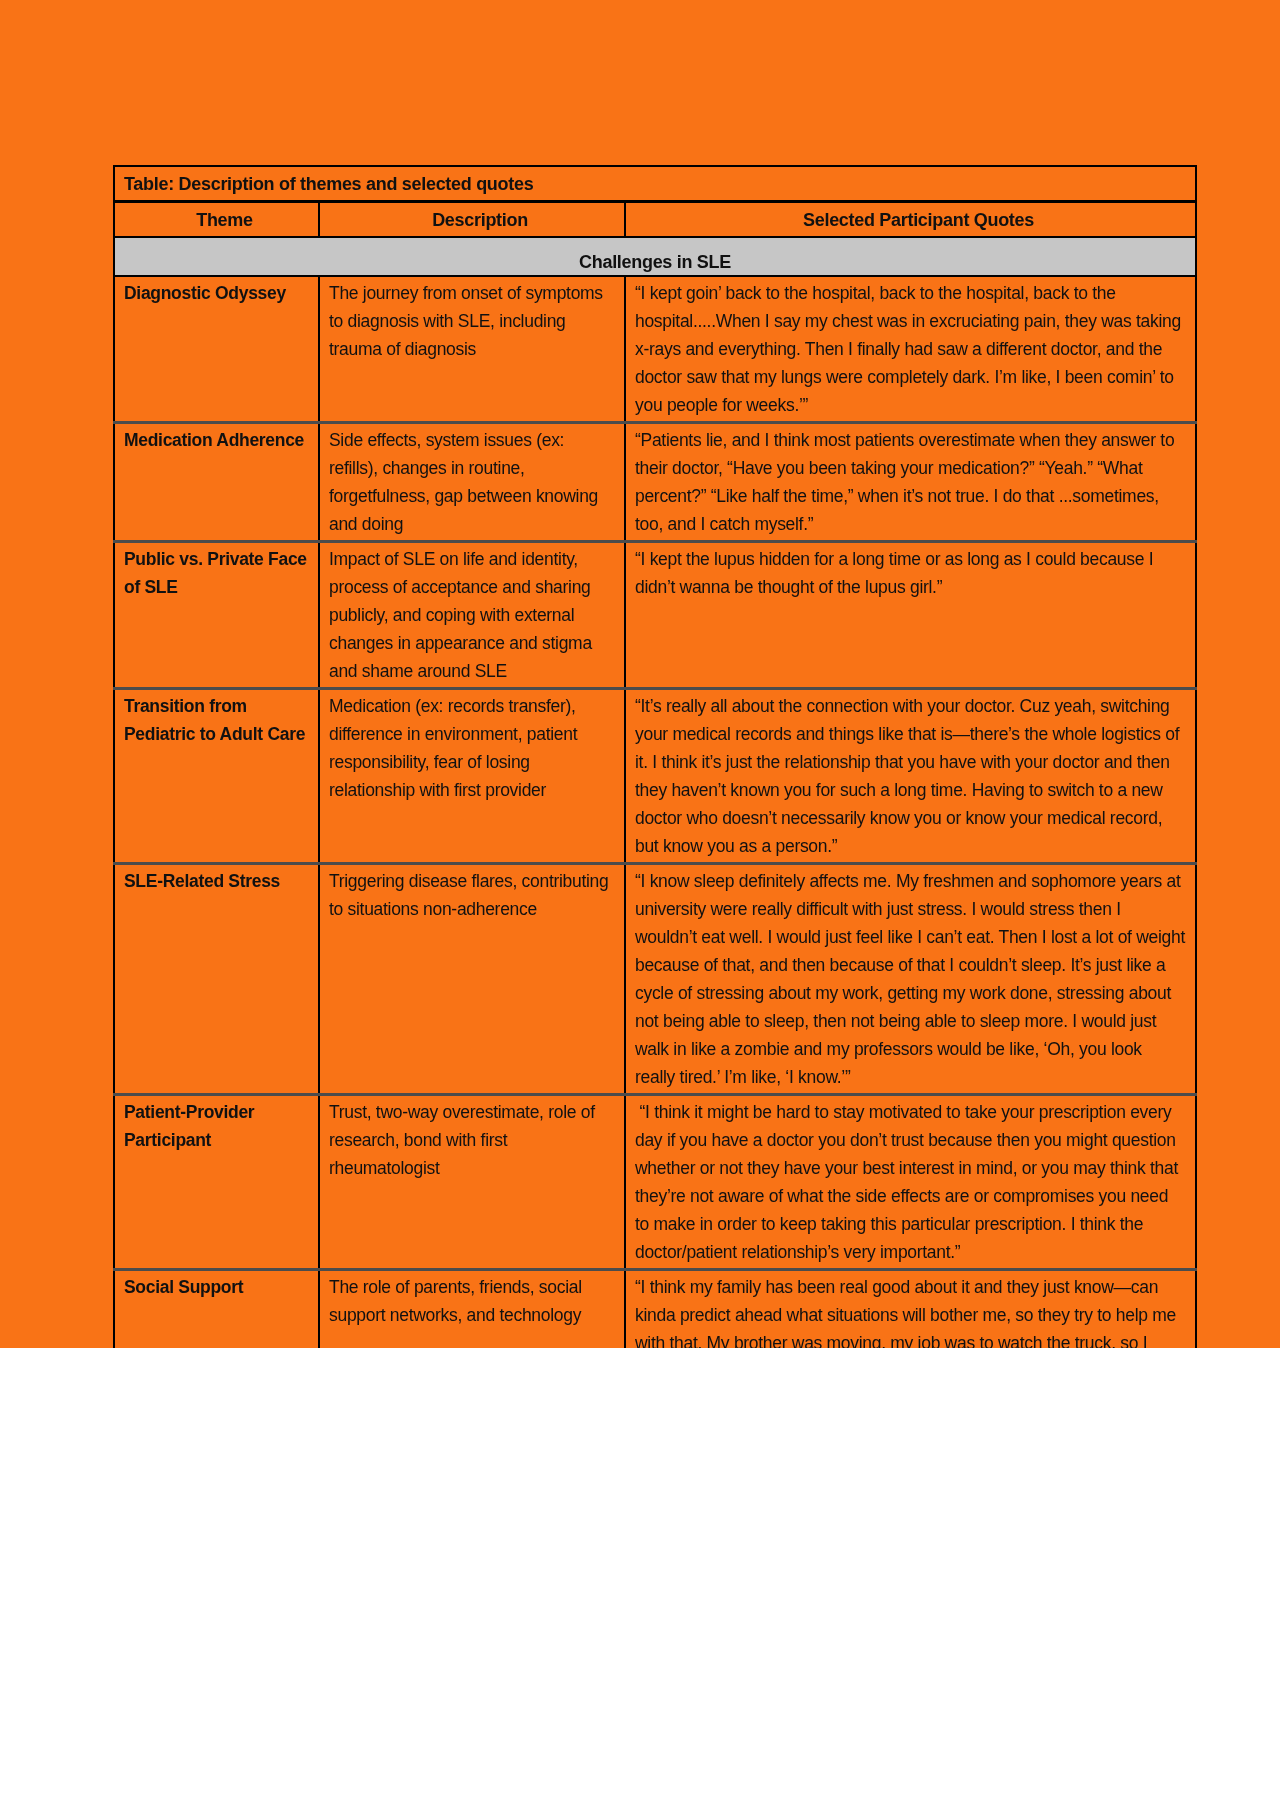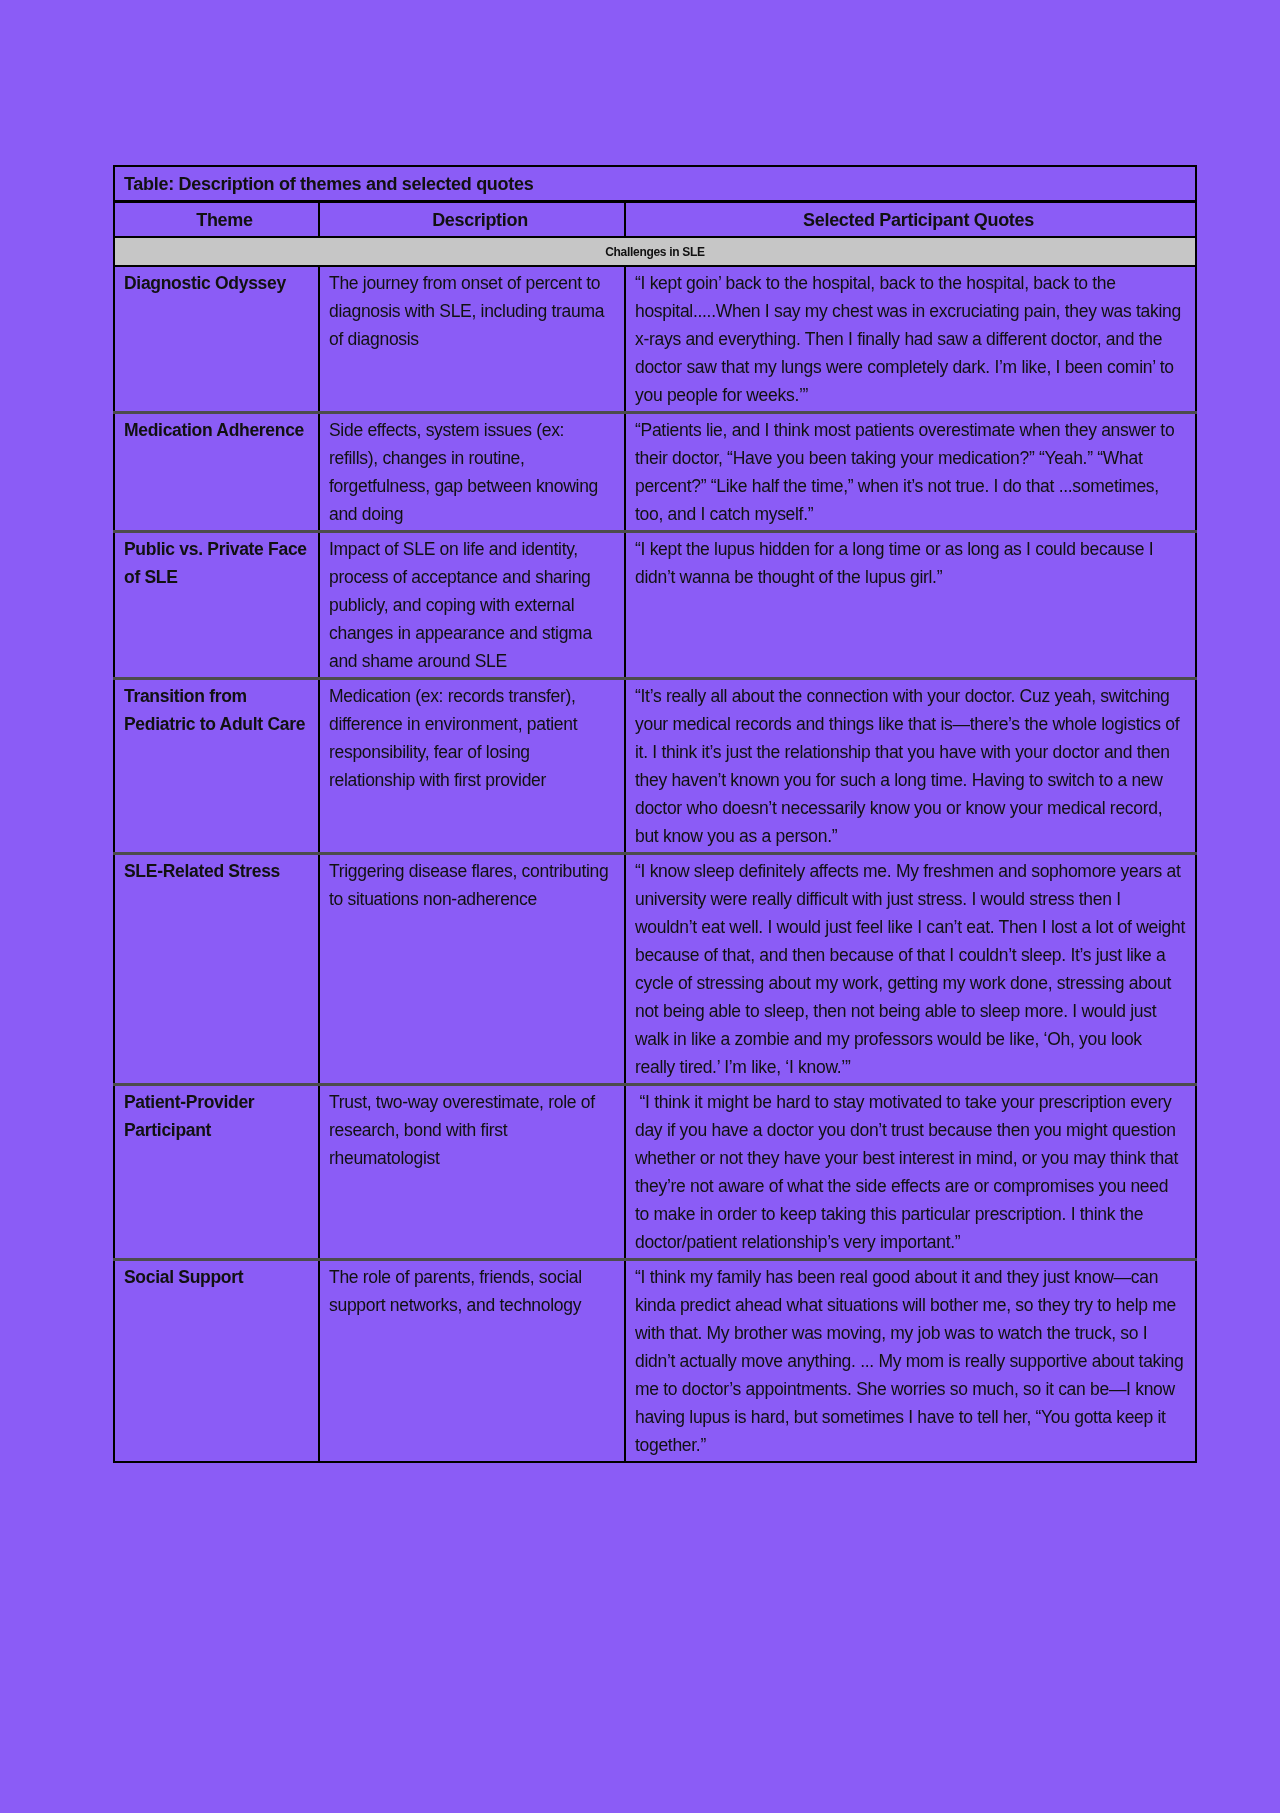--- a/index.html
+++ b/index.html
@@ -5,22 +5,22 @@
   html, body {
     margin: 0;
     padding: 0;
     background: #ffffff;
     font-family: "Liberation Sans", sans-serif;
     color: #111111;
   }
   .page {
     position: relative;
     width: 1280px;
-    height: 1813px;
-    background: #8b5cf6;
+    height: 1348px;
+    background: #f97316;
     overflow: hidden;
   }
   table.themes {
     position: absolute;
     left: 113px;
     top: 165px;
     width: 1082px;
     border-collapse: collapse;
     table-layout: fixed;
     letter-spacing: -0.3px;
@@ -47,24 +47,24 @@
   tr.colhead-row th {
     font-weight: bold;
     font-size: 18px;
     line-height: 24px;
     text-align: center;
     padding: 5px 4px 4px 20px;
   }
   tr.section-row td {
     background: #c6c6c6;
     font-weight: bold;
-    font-size: 12px;
+    font-size: 18px;
     line-height: 22px;
     text-align: center;
-    padding: 3px 4px 2px 4px;
+    padding: 13px 4px 2px 4px;
     border-top: 2px solid #000000;
     border-bottom: 2px solid #000000;
   }
   tr.data-row td.theme-cell { font-weight: bold; }
   tr.data-row + tr.data-row td { border-top: 3px solid #4c4c4c; }
   td.quote-cell { padding-left: 8px; padding-right: 11px; }
   td.desc-cell  { padding-left: 11px; }
 </style>
 </head>
 <body>
@@ -87,21 +87,21 @@
       <th>Description</th>
       <th>Selected Participant Quotes</th>
     </tr>
 
     <tr class="section-row">
       <td colspan="3">Challenges in SLE</td>
     </tr>
 
     <tr class="data-row">
       <td class="theme-cell">Diagnostic Odyssey</td>
-      <td class="desc-cell">The journey from onset of percent to diagnosis with SLE, including trauma of diagnosis</td>
+      <td class="desc-cell">The journey from onset of symptoms to diagnosis with SLE, including trauma of diagnosis</td>
       <td class="quote-cell">“I kept goin’ back to the hospital, back to the hospital, back to the hospital.....When I say my chest was in excruciating pain, they was taking x-rays and everything. Then I finally had saw a different doctor, and the doctor saw that my lungs were completely dark. I’m like, I been comin’ to you people for weeks.’”</td>
     </tr>
     <tr class="data-row">
       <td class="theme-cell">Medication Adherence</td>
       <td class="desc-cell">Side effects, system issues (ex: refills), changes in routine, forgetfulness, gap between knowing and doing</td>
       <td class="quote-cell">“Patients lie, and I think most patients overestimate when they answer to their doctor, “Have you been taking your medication?” “Yeah.” “What percent?” “Like half the time,” when it’s not true. I do that ...sometimes, too, and I catch myself.”</td>
     </tr>
     <tr class="data-row">
       <td class="theme-cell">Public vs. Private Face of SLE</td>
       <td class="desc-cell">Impact of SLE on life and identity, process of acceptance and sharing publicly, and coping with external changes in appearance and stigma and shame around SLE</td>

